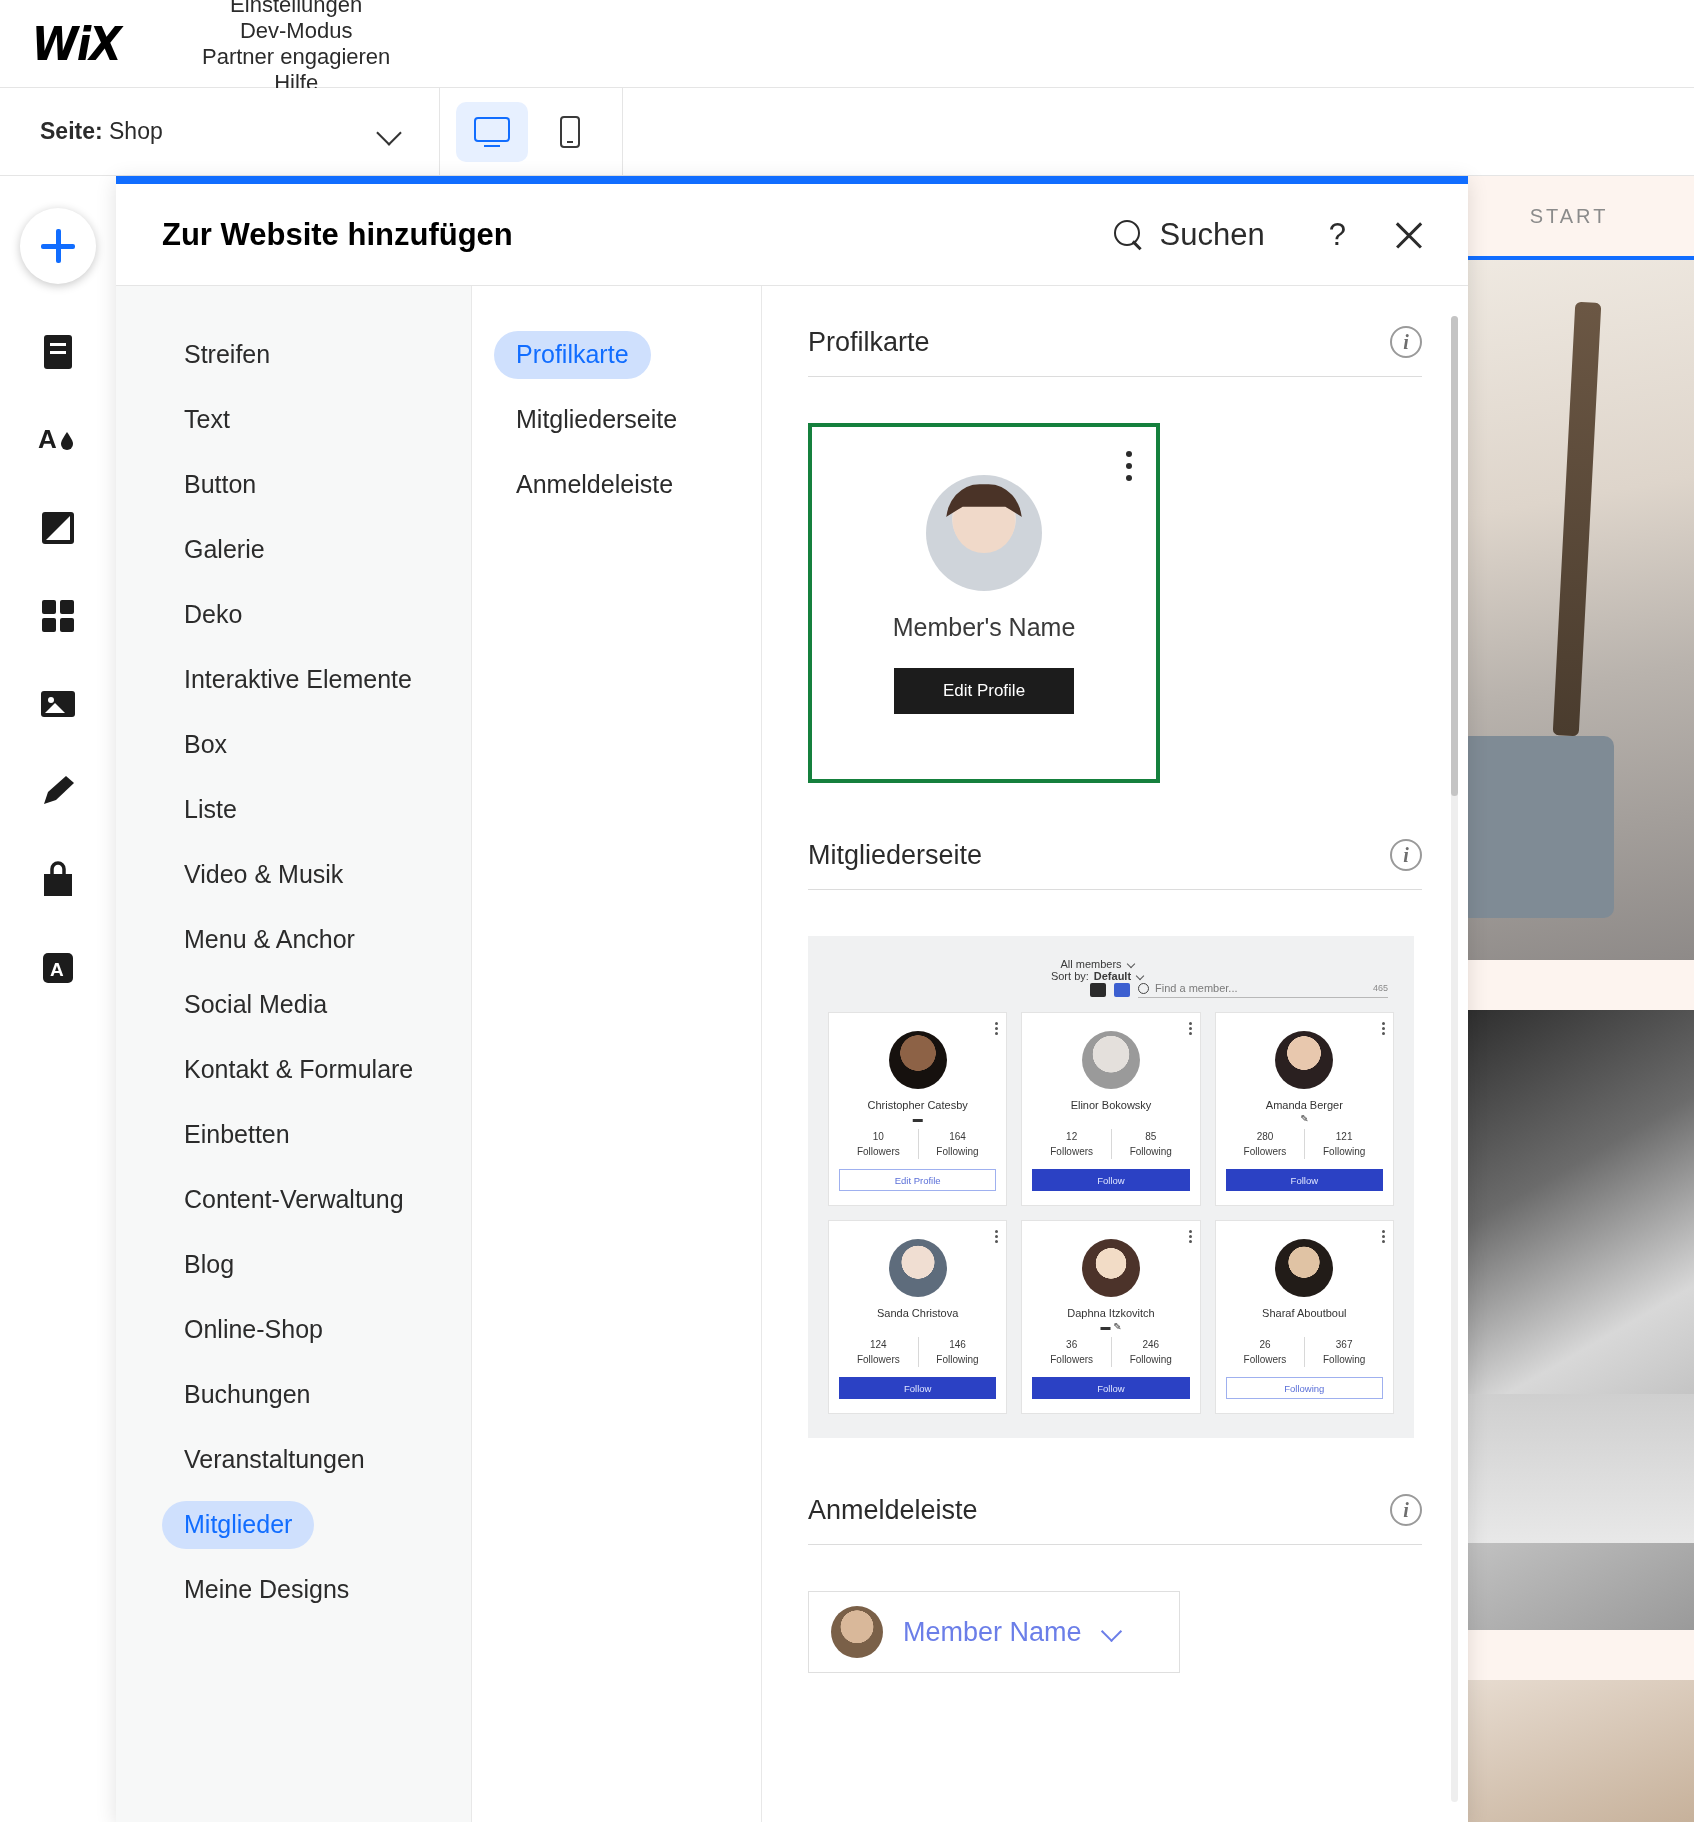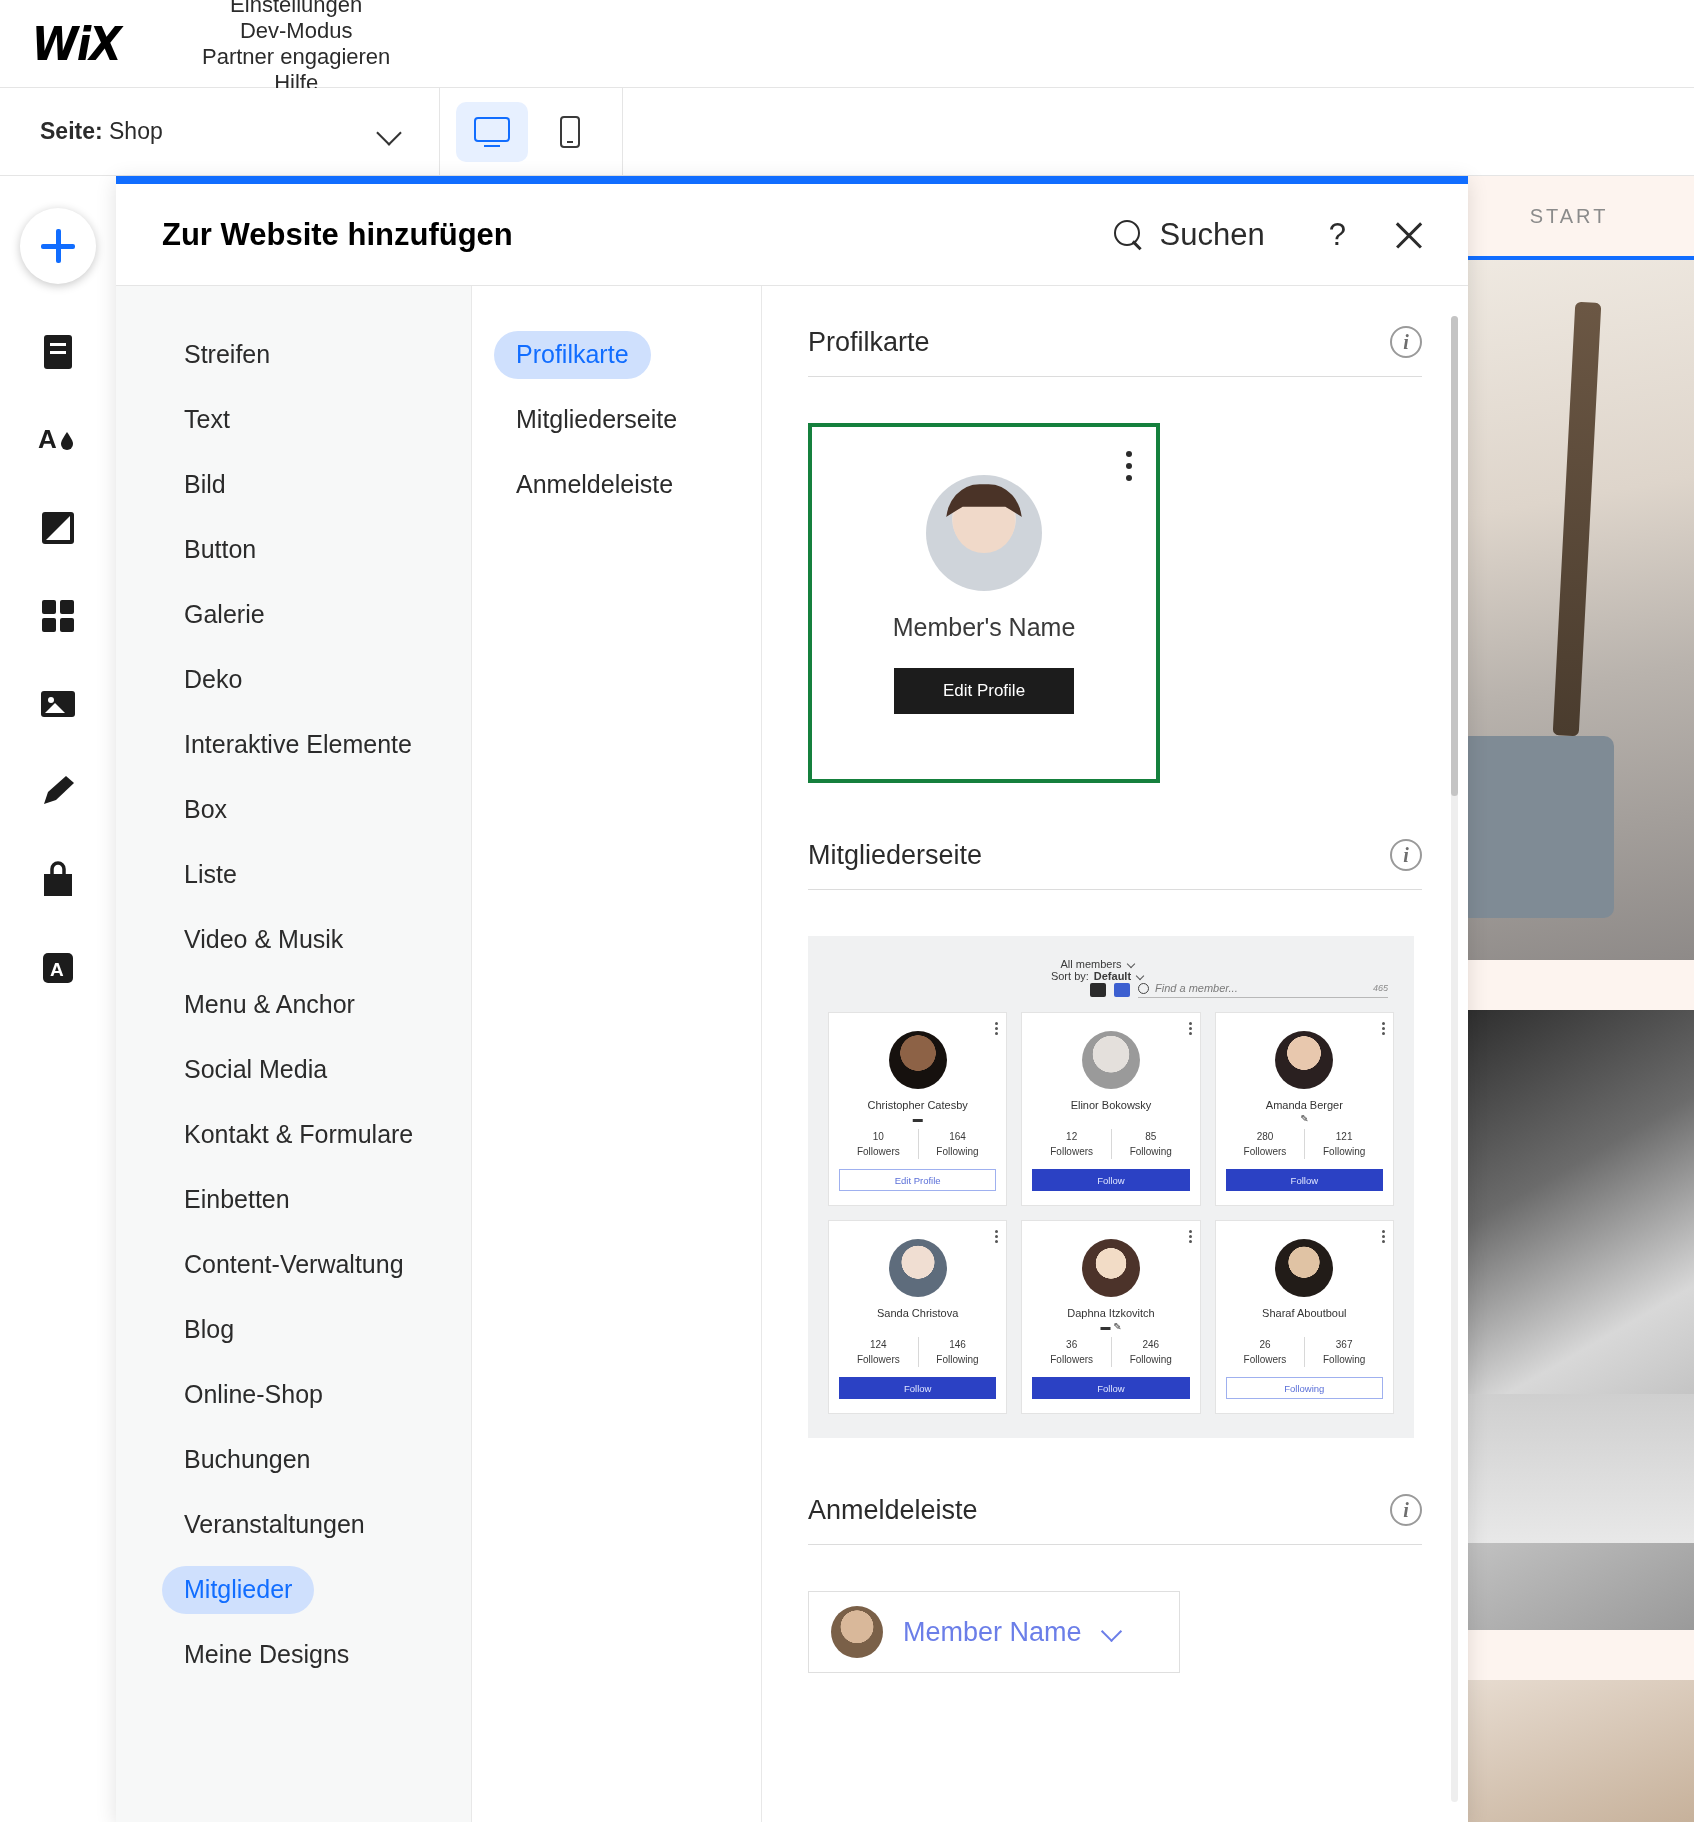--- a/index.html
+++ b/index.html
@@ -220,21 +220,21 @@
   .mp {
     background: #f0f1f2; padding: 18px 20px 24px; width: 606px;
   }
   .mp-bar { display: flex; align-items: center; font-size: 11px; color: #3a3a3a;
             padding: 4px 6px 14px; flex-direction: column; }
   .mp-bar .seg { display: flex; align-items: center; gap: 5px; margin-right: 26px; }
   .mini-chev { width: 9px; height: 9px; position: relative; }
   .mini-chev::before { content:""; position:absolute; left:1px; top:1px; width:5px; height:5px;
     border-right:1.4px solid #555; border-bottom:1.4px solid #555; transform:rotate(45deg); }
   .mp-bar b { font-weight: 700; }
-  .mp-right { margin-left: auto; display: flex; align-items: center; gap: 8px; font-style: italic; }
+  .mp-right { margin-left: auto; display: flex; align-items: center; gap: 8px; }
   .lv-ic { width: 16px; height: 14px; background: #2b2b2b; border-radius: 2px; }
   .gv-ic { width: 16px; height: 14px; background: #3c5fd0; border-radius: 2px; }
   .find-box { width: 250px; border-bottom: 1px solid #b8b8b8; display: flex;
               align-items: center; gap: 6px; padding-bottom: 3px; }
   .mini-mag { width: 11px; height: 11px; border: 1.4px solid #444; border-radius: 50%; }
   .find-ph { font-size: 11px; color: #7a7a7a; }
   .find-cnt { margin-left: auto; font-size: 9px; color: #8a8a8a; }
   .mp-grid { display: grid; grid-template-columns: repeat(3, 1fr); gap: 14px; }
   .mcard { background: #fff; border: 1px solid #e3e3e3; padding: 16px 10px 14px;
            position: relative; text-align: center; }
@@ -382,23 +382,20 @@
     <div class="modal-body">
 
       <div class="cat-col">
         <div class="cat-item">
             <span class="pill">Streifen</span>
           </div>
         <div class="cat-item">
             <span class="pill">Text</span>
           </div>
         <div class="cat-item">
-            <span class="pill">Bild</span>
-          </div>
-        <div class="cat-item">
             <span class="pill">Button</span>
           </div>
         <div class="cat-item">
             <span class="pill">Galerie</span>
           </div>
         <div class="cat-item">
             <span class="pill">Deko</span>
           </div>
         <div class="cat-item">
             <span class="pill">Interaktive Elemente</span>

